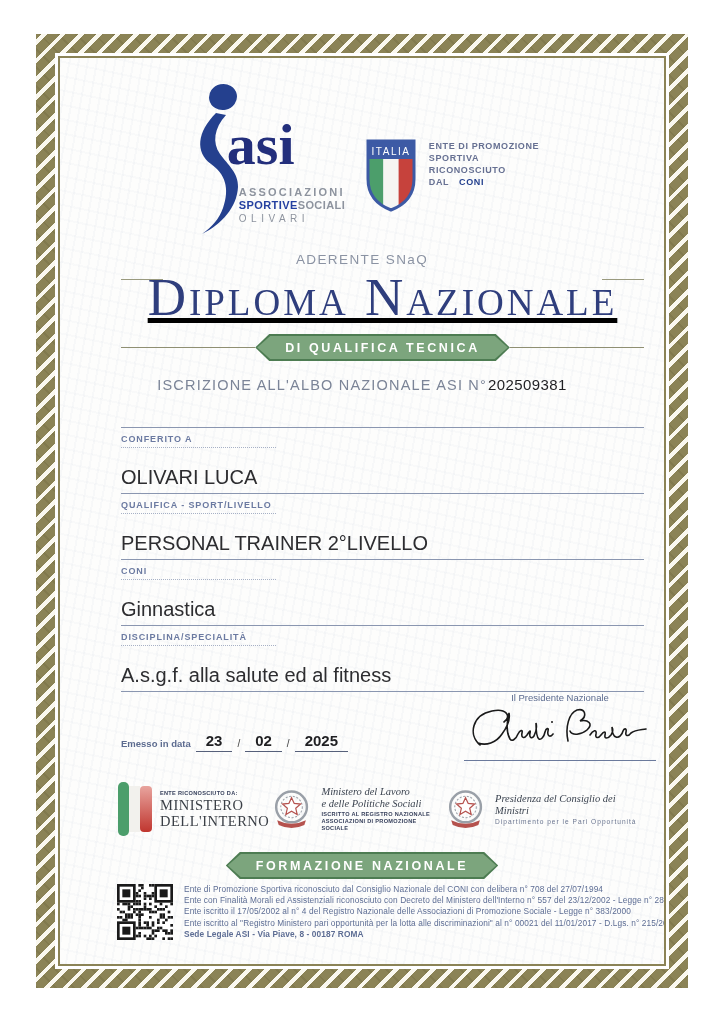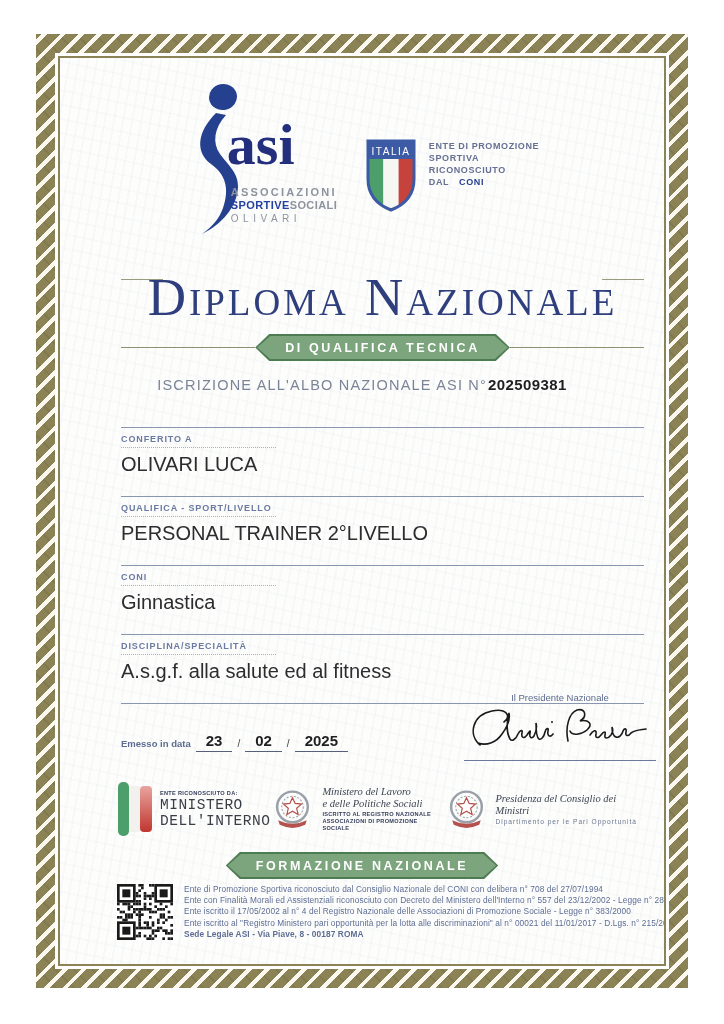--- a/index.html
+++ b/index.html
@@ -22,61 +22,61 @@
     position:relative;width:100%;height:100%;background:#fdfdfc;overflow:hidden;
     background-image:
       repeating-linear-gradient(100deg, rgba(196,205,220,.10) 0 2px, rgba(0,0,0,0) 2px 9px),
       repeating-linear-gradient(12deg, rgba(196,205,220,.08) 0 2px, rgba(0,0,0,0) 2px 14px);
   }
   
   .logo-row{position:absolute;top:24px;left:0;width:100%;display:flex;justify-content:center;gap:12px;align-items:flex-start;}
   .asi-logo{position:relative;width:168px;height:152px;}
   .asi-figure{position:absolute;left:0;top:0;}
   .asi-word{position:absolute;left:42px;top:34px;font-family:"Liberation Serif",serif;font-weight:bold;font-size:58px;color:#232f7c;line-height:1;}
-  .asi-sub{position:absolute;left:46px;top:104px;line-height:13px;white-space:nowrap;}
+  .asi-sub{position:absolute;left:54px;top:104px;line-height:13px;white-space:nowrap;}
   .asi-sub .l1{font-size:11px;letter-spacing:2.2px;color:#8d939e;font-weight:bold;}
   .asi-sub .l2{font-size:11px;letter-spacing:.4px;color:#8d939e;font-weight:bold;}
   .asi-sub .l2 b{color:#2440a0;}
   .asi-sub .l3{font-size:10px;letter-spacing:4.5px;color:#8d939e;}
   .shield-wrap{margin-top:56px;}
   .coni-text{margin-top:58px;font-size:9px;font-weight:bold;letter-spacing:.6px;color:#667092;line-height:12px;}
   .coni-text b{color:#24408e;margin-left:7px;}
   
   .aderente{position:absolute;top:194px;left:0;width:100%;text-align:center;font-size:13.5px;letter-spacing:1.4px;color:#8b93a3;}
-  .title-wrap{position:absolute;top:210px;left:61px;width:523px;text-align:center;}
+  .title-wrap{position:absolute;top:210px;left:61px;width:523px;text-align:center;text-decoration:underline;}
   .title-wrap::before,.title-wrap::after{content:"";position:absolute;top:11px;width:42px;height:1px;background:#9a9a7e;}
   .title-wrap::before{left:0;} .title-wrap::after{right:0;}
   .main-title{font-family:"Liberation Serif",serif;font-variant:small-caps;font-size:53px;line-height:1.1;color:#2f3e7d;letter-spacing:3px;}
   .ribbon-row{position:absolute;display:flex;align-items:center;}
   .ribbon-row.qual{top:276px;left:61px;width:523px;}
   .ribbon-row.banner{top:794px;left:10px;right:10px;flex-direction:column;}
   .rline{flex:1;height:1px;background:#8f8f72;}
   .ribbon-outer{clip-path:polygon(14px 0,calc(100% - 14px) 0,100% 50%,calc(100% - 14px) 100%,14px 100%,0 50%);background:#4d7c52;padding:2px 2px;flex:0 0 auto;}
   .ribbon-inner{clip-path:polygon(13px 0,calc(100% - 13px) 0,100% 50%,calc(100% - 13px) 100%,13px 100%,0 50%);background:#7ca57d;color:#ffffff;font-size:12.5px;font-weight:bold;letter-spacing:2.6px;padding:5px 28px 4px;white-space:nowrap;}
   .iscrizione{position:absolute;top:318px;left:0;width:100%;text-align:center;font-size:14.5px;letter-spacing:1.2px;color:#7b8497;}
-  .iscrizione .num{font-weight:bold;color:#1f1f22;letter-spacing:.4px;margin-left:1px;font-size:15px;}
+  .iscrizione .num{font-weight:normal;color:#1f1f22;letter-spacing:.4px;margin-left:1px;font-size:15px;}
   
   .fields{position:absolute;top:369px;left:61px;width:523px;}
   .topline{border-top:1.5px solid #8a96b0;}
   .f-label{margin-top:4px;display:inline-block;min-width:155px;font-size:9px;font-weight:bold;letter-spacing:.9px;color:#6b7aa1;padding-bottom:3px;border-bottom:1px dotted #a7b1c6;}
-  .f-value{display:block;font-size:20px;color:#2d2d30;border-bottom:1.5px solid #8a96b0;padding-bottom:20px;margin-top:4px;line-height:1.2;}
+  .f-value{display:block;font-size:20px;color:#2d2d30;border-bottom:1.5px solid #8a96b0;padding-bottom:4px;margin-top:17px;line-height:1.2;}
   
   .president{position:absolute;top:634px;left:404px;width:192px;text-align:center;}
   .president .role{font-size:9.5px;color:#5c6b8f;}
   .sig-line{height:1px;background:#6b7a9c;margin-top:1px;}
   .issued{position:absolute;top:674px;left:61px;display:flex;align-items:flex-end;gap:5px;}
   .issued .lab{font-size:9.5px;font-weight:bold;color:#5c6b8f;padding-bottom:3px;}
   .issued .seg{font-size:15px;font-weight:bold;color:#1f1f22;border-bottom:1.5px solid #56607a;padding:0 10px 2px;}
   .issued .sl{font-size:10px;color:#444;padding-bottom:3px;}
   
   .ministries{position:absolute;top:722px;left:57px;width:532px;display:flex;align-items:center;justify-content:space-between;}
   .min-block{display:flex;align-items:center;gap:7px;}
   .min-col{display:flex;flex-direction:column;}
   .tiny-navy{font-size:5.6px;font-weight:bold;letter-spacing:.3px;color:#37405c;line-height:7px;}
-  .serif-name{font-family:Liberation Mono, monospace;font-size:14.5px;letter-spacing:.5px;color:#3a3f46;line-height:16px;}
+  .serif-name{font-family:Liberation Serif, serif;font-size:14.5px;letter-spacing:.5px;color:#3a3f46;line-height:16px;}
   .script-name{font-family:"Liberation Serif",serif;font-style:italic;font-size:10.5px;color:#3d4551;line-height:11.5px;}
   .pari-opp{font-size:6.6px;letter-spacing:1px;color:#6b7690;margin-top:2px;}
   
   .footer{position:absolute;top:826px;left:57px;width:540px;display:flex;gap:11px;align-items:flex-end;}
   .legal{font-size:8.3px;line-height:11.2px;color:#5d6d94;letter-spacing:.1px;white-space:nowrap;}
   .legal .addr{font-weight:bold;}
 </style>
 </head>
 <body>
 
@@ -116,20 +116,21 @@
         </svg>
       </div>
       <div class="coni-text">
         <div>ENTE DI PROMOZIONE</div>
         <div>SPORTIVA</div>
         <div>RICONOSCIUTO</div>
         <div><span>DAL</span> <b>CONI</b></div>
       </div>
     </div>
 
+    <div class="aderente">ADERENTE SNaQ</div>
     <div class="title-wrap">
       <div class="main-title">Diploma Nazionale</div>
     </div>
     <div class="ribbon-row qual">
       <div class="rline"></div>
       <div class="ribbon-outer">
               <div class="ribbon-inner">DI QUALIFICA TECNICA</div>
             </div>
       <div class="rline"></div>
     </div>

